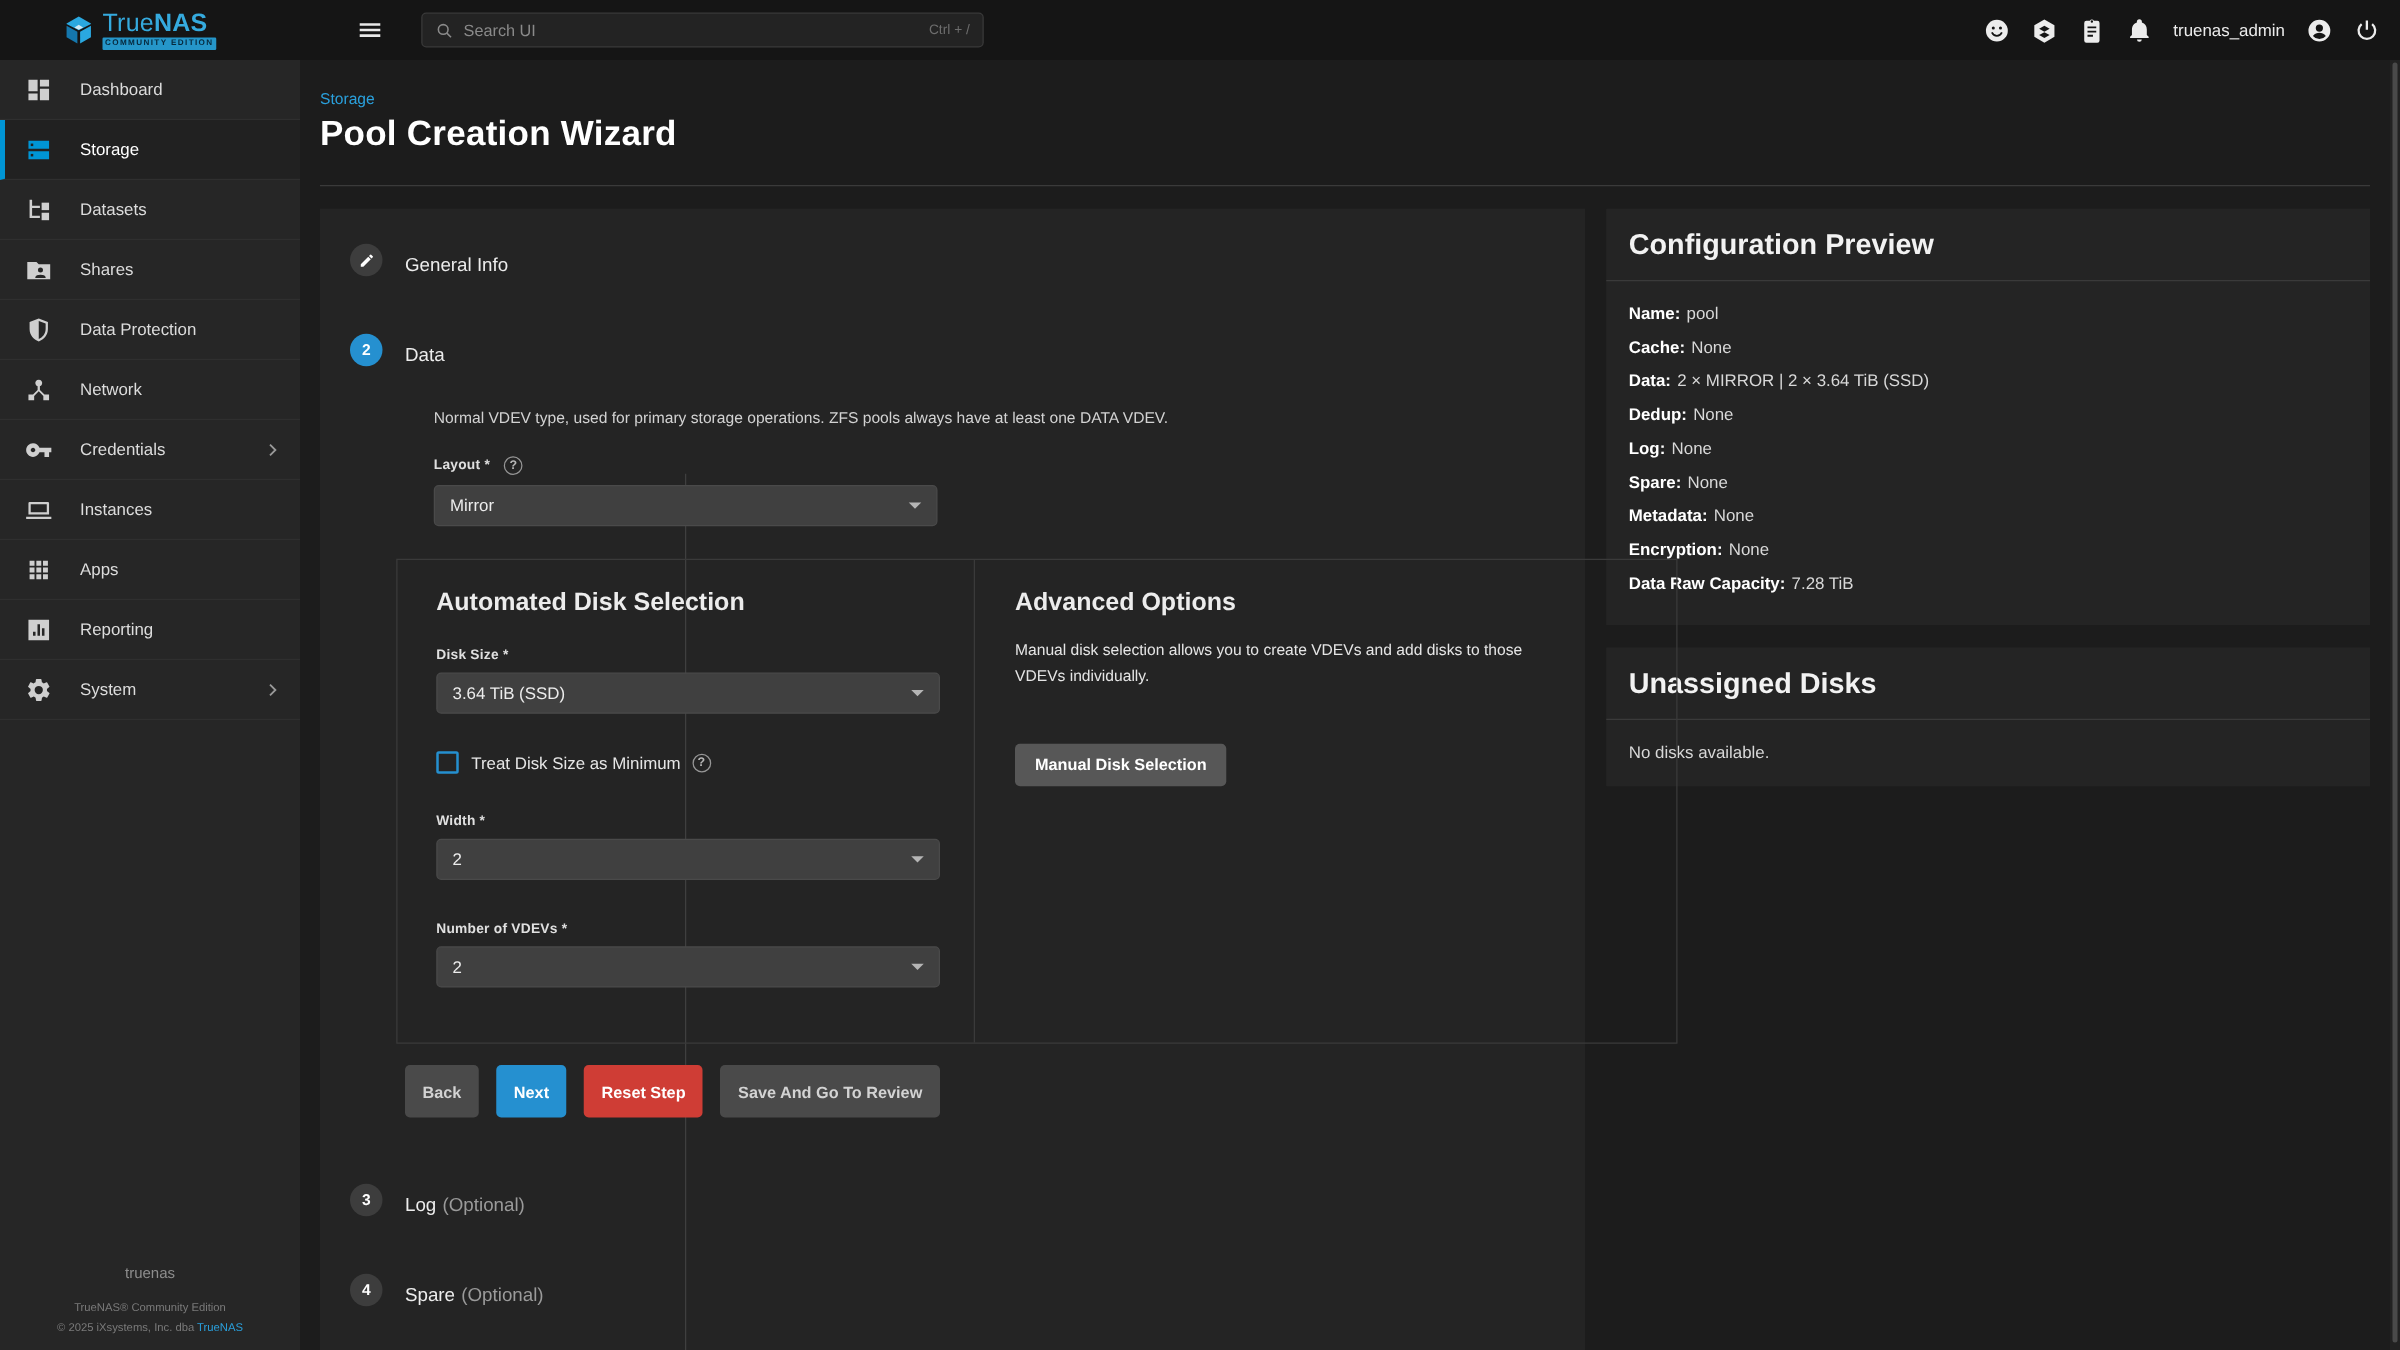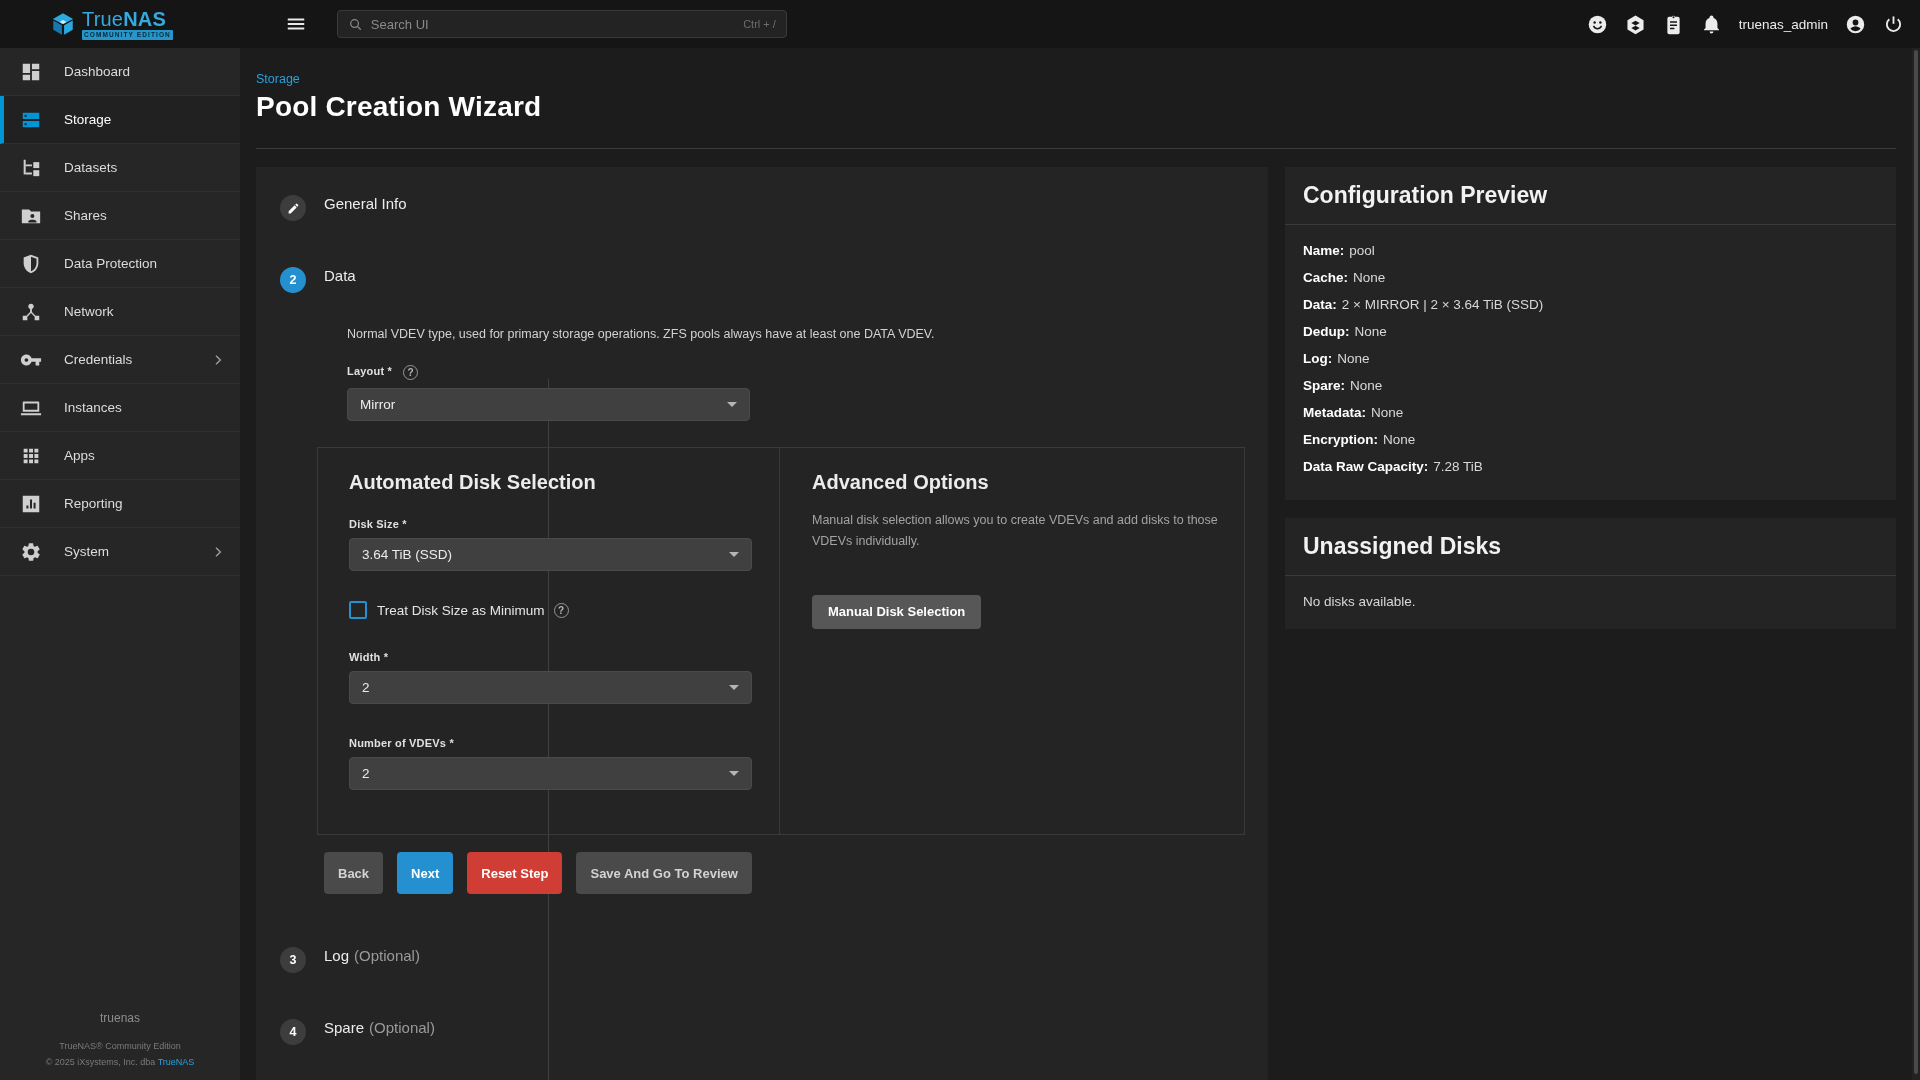--- a/index.html
+++ b/index.html
@@ -49,21 +49,21 @@
           overflow:hidden; padding:24px 24px 0 16px; }
   .breadcrumb { font-size:12.5px; color:#2aa0dc; cursor:pointer; }
   .page-title { margin-top:5px; font-size:28px; font-weight:800; color:#ffffff; letter-spacing:.2px; }
   .header-divider { border-bottom:1px solid #3a3a3a; margin-top:25px; }
   .columns { display:flex; gap:17px; margin-top:18px; align-items:flex-start; }
 
   
   .wizard-card { position:relative; width:1012px; height:1400px; background:#242424; flex:none;
                  padding:28px 24px; }
   .step-line { position:absolute; left:292px; top:212px; bottom:0; width:1px; background:#3f3f3f; }
-  .step-row { position:relative; display:flex; align-items:flex-start; cursor:pointer; z-index:2; }
+  .step-row { position:relative; display:flex; align-items:flex-end; cursor:pointer; z-index:2; }
   .step-circle { width:26px; height:26px; border-radius:50%; background:#3d3d3d; color:#fff;
                  display:flex; align-items:center; justify-content:center; font-size:12.5px;
                  font-weight:700; flex:none; }
   .step-circle.active { background:#2590d0; }
   .step-circle svg { width:13px; height:13px; }
   .step-label { margin-left:18px; font-size:15px; color:#ececec; }
   .step-label .optional { color:#9a9a9a; font-weight:400; margin-left:5px; }
   .step-gap { height:46px; position:relative; }
 
   .step-body { position:relative; z-index:2; }
@@ -73,32 +73,32 @@
   .layout-field { margin-left:67px; margin-top:24px; }
   .select { margin-top:8px; width:403px; height:33px; background:#404040; border:1px solid #4a4a4a;
             border-radius:4px; display:flex; align-items:center; padding:0 12px; cursor:pointer; }
   .select .sel-text { font-size:13.5px; color:#ececec; flex:1; }
   .sel-caret { width:0; height:0; border-left:5px solid transparent; border-right:5px solid transparent;
                border-top:5px solid #b5b5b5; }
   .help { display:inline-flex; width:15px; height:15px; border:1.5px solid #969696; border-radius:50%;
           color:#b5b5b5; font-size:10px; font-weight:700; align-items:center; justify-content:center;
           vertical-align:middle; cursor:pointer; }
 
-  .disk-box { margin-left:37px; margin-top:26px; width:928px; border:1px solid #3a3a3a;
+  .disk-box { margin-left:37px; margin-top:26px; width:1025px; border:1px solid #3a3a3a;
               display:flex; }
   .disk-col-left { width:461px; padding:23px 26px 44px 31px; }
   .disk-col-right { flex:1; border-left:1px solid #3a3a3a; padding:23px 26px 44px 32px; }
   .box-h2 { font-size:20px; font-weight:700; color:#ececec; }
   .disk-field { margin-top:24px; }
   .check-row { margin-top:30px; display:flex; align-items:center; }
   .checkbox { width:18px; height:18px; border:2px solid #2590d0; border-radius:2px; background:transparent;
               cursor:pointer; flex:none; }
   .check-label { margin-left:10px; font-size:13.5px; color:#e6e6e6; }
   .check-row .help { margin-left:9px; }
-  .adv-desc { margin-top:16px; font-size:12.5px; color:#a3a3a3; line-height:1.7; max-width:430px; }
+  .adv-desc { margin-top:16px; font-size:12.5px; color:#e5e5e5; line-height:1.7; max-width:430px; }
   .btn { border:none; border-radius:4px; font-family:inherit; font-weight:700; font-size:13px;
          cursor:pointer; }
   .btn-manual { margin-top:42px; height:34px; padding:0 16px; background:#575757; color:#fff; }
   .wizard-buttons { margin-left:44px; margin-top:17px; display:flex; gap:14px; }
   .wizard-buttons .btn { height:42px; padding:0 14px; }
   .btn-gray { background:#4a4a4a; color:#d3d3d3; }
   .btn-blue { background:#2590d0; color:#ffffff; }
   .btn-red  { background:#cf3d35; color:#ffffff; }
   .after-buttons-gap { height:53px; }
 

